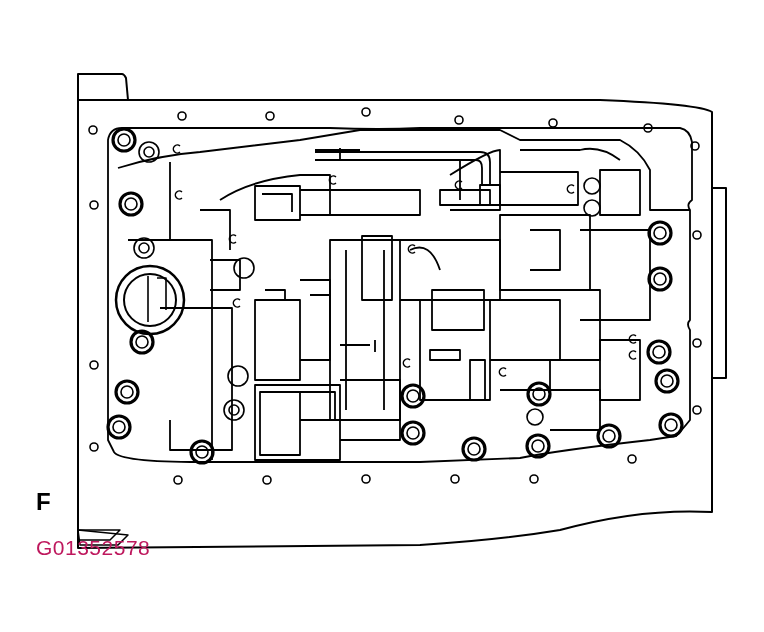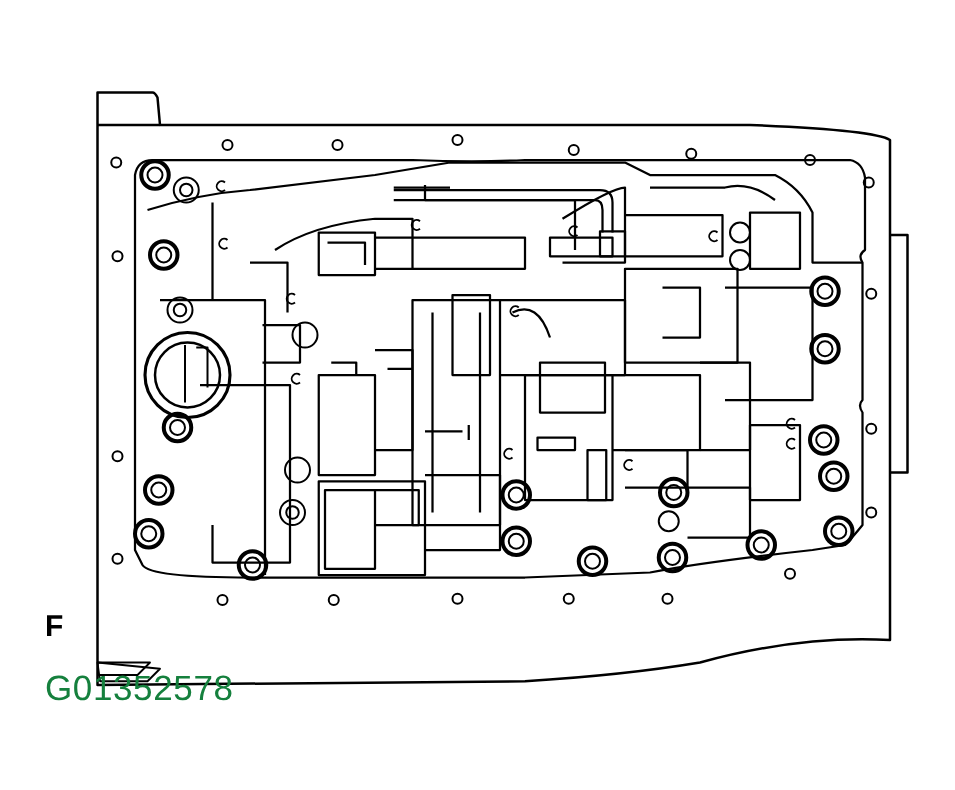--- a/index.html
+++ b/index.html
@@ -1,19 +1,19 @@
 <!DOCTYPE html>
 <html><head>
 <meta charset="utf-8">
 <style>
   html, body { margin: 0; padding: 0; background: #ffffff; }
   body { width: 764px; height: 632px; position: relative; overflow: hidden; font-family: "Liberation Sans", sans-serif; }
   .diagram { position: absolute; left: 0; top: 0; width: 764px; height: 632px; }
   .front-mark { position: absolute; left: 36px; top: 490px; font-size: 24px; font-weight: bold; color: #000; line-height: 1; }
-  .fig-id { position: absolute; left: 36px; top: 537px; font-size: 28px; color: #15803d; letter-spacing: 0.5px; line-height: 1; }
+  .fig-id { position: absolute; left: 36px; top: 537px; font-size: 21px; color: #be185d; letter-spacing: 0.5px; line-height: 1; }
 </style>
 </head>
 <body>
 
 <svg class="diagram" viewBox="0 0 764 632" xmlns="http://www.w3.org/2000/svg" fill="none" stroke="#000" stroke-width="2" stroke-linejoin="round">
 
   <g>
     <path d="M78 74 H122 Q124 74 126 78 L128 100 H600 Q700 104 712 112 V512 Q640 508 560 530 Q500 540 420 545 L78 548 Z"></path>
     <path d="M78 100 H128"></path>
     <path d="M712 188 H726 V378 H712"></path>

